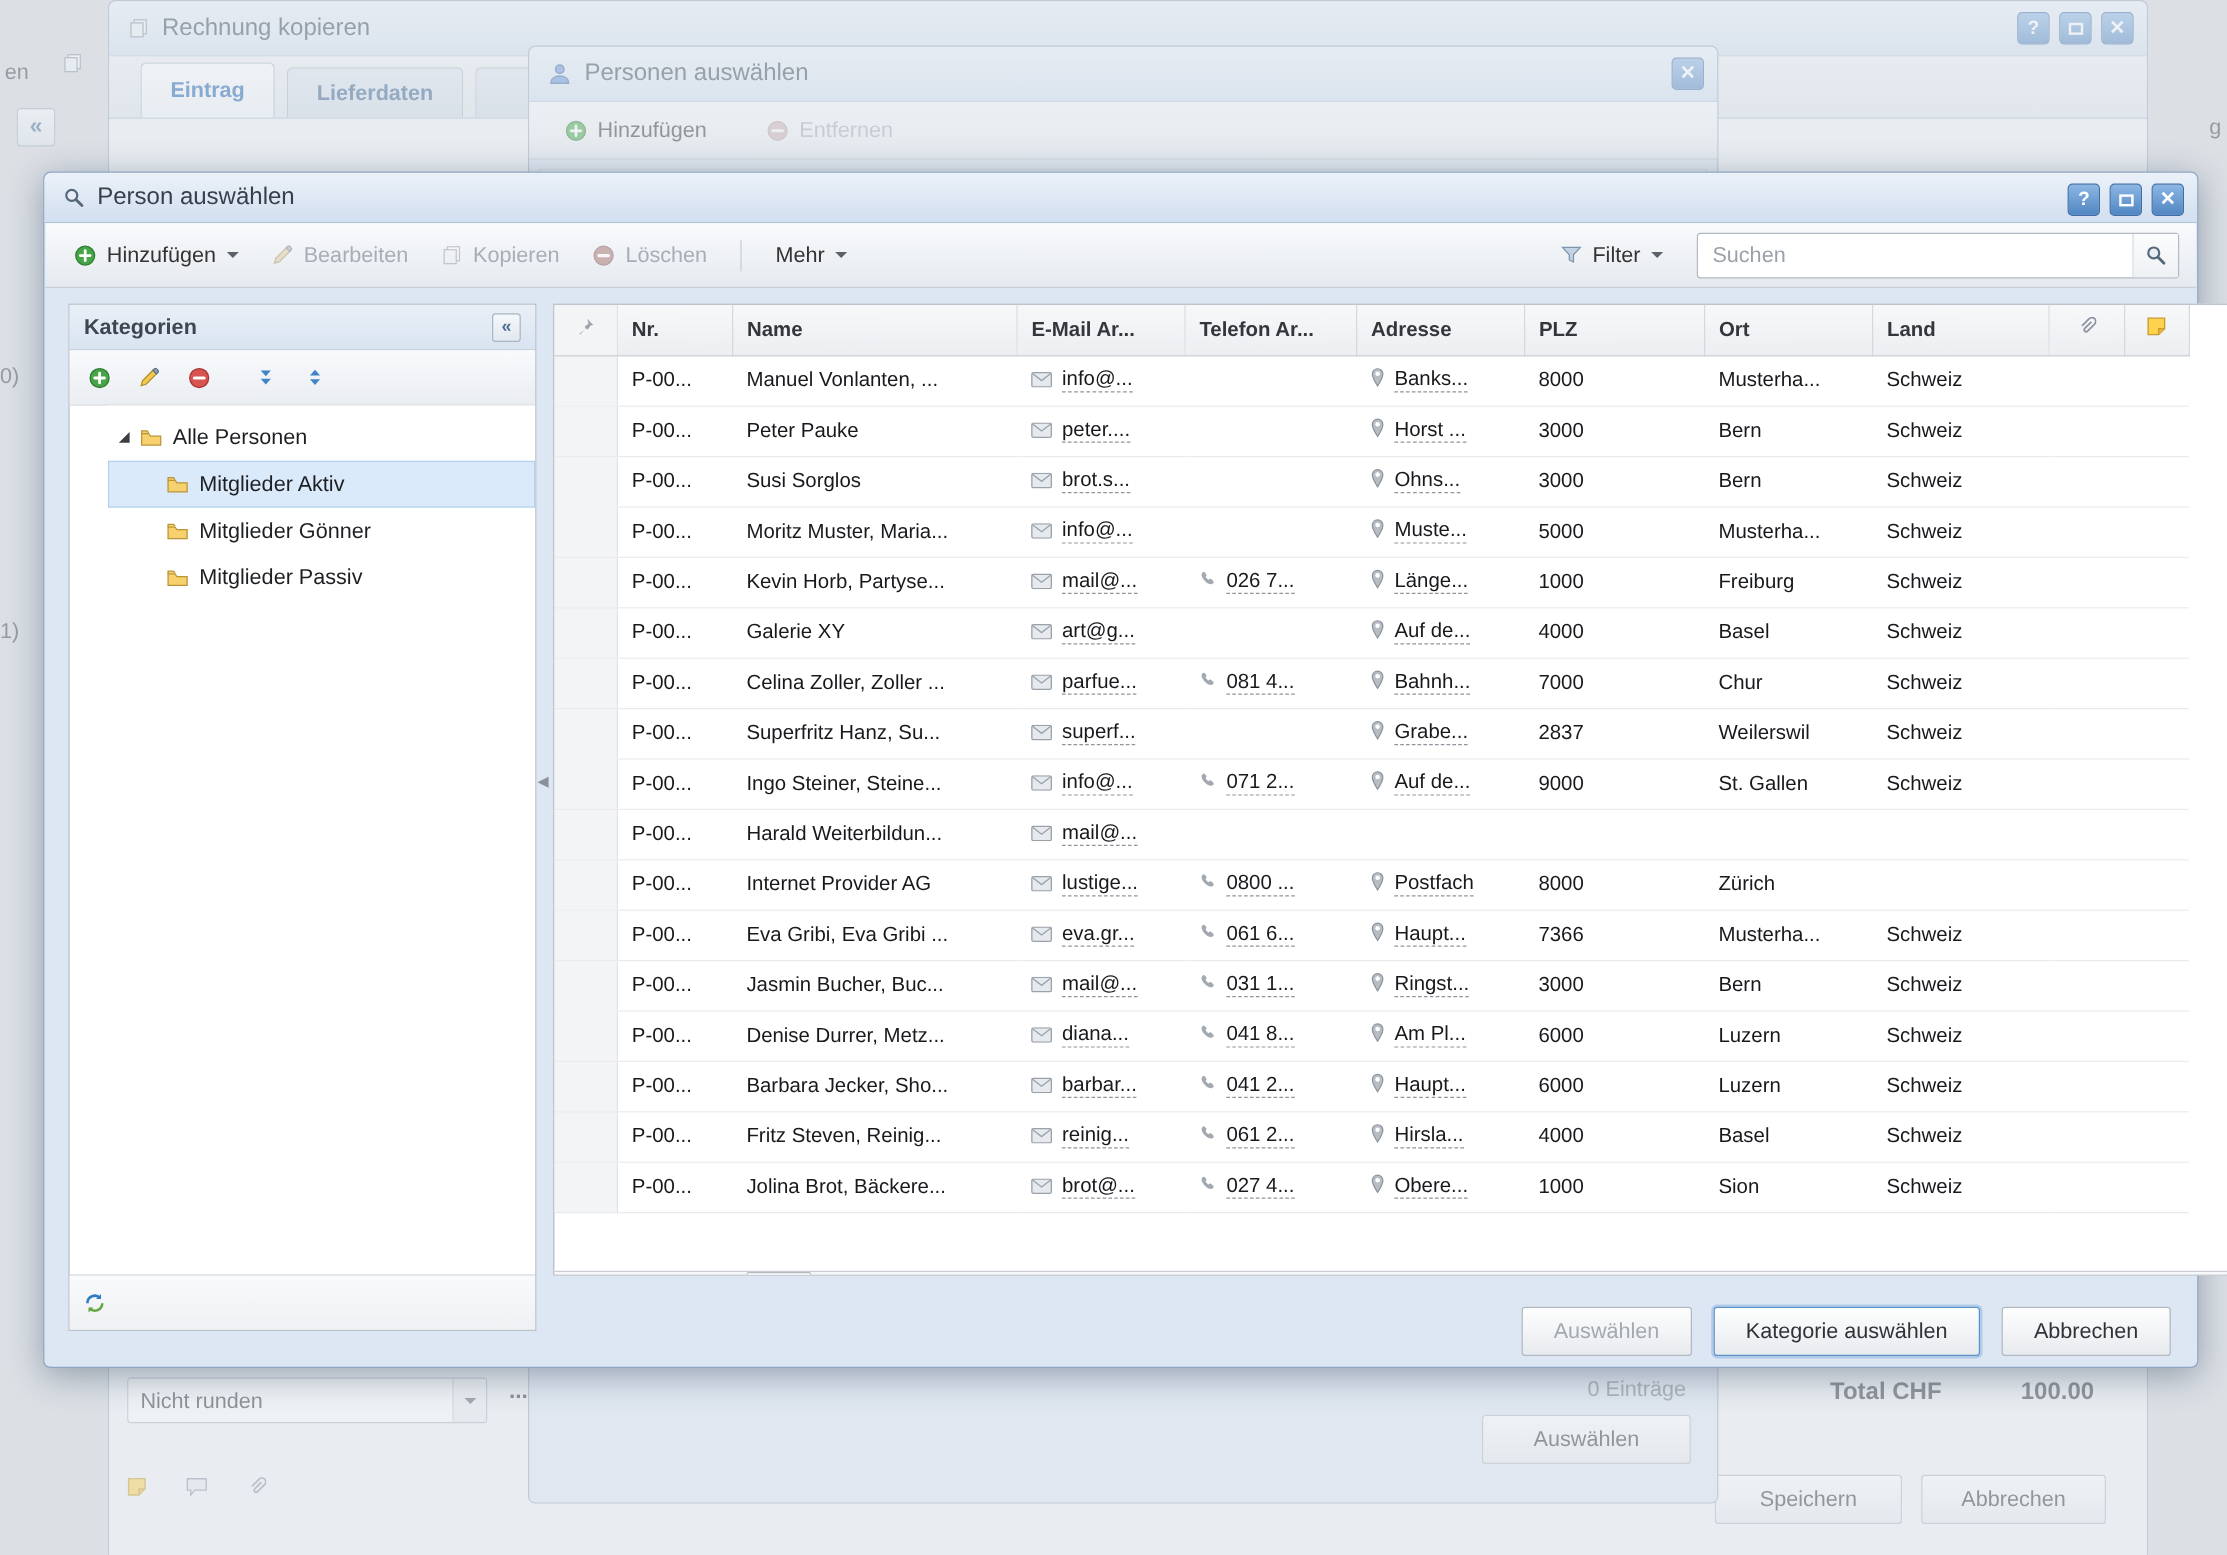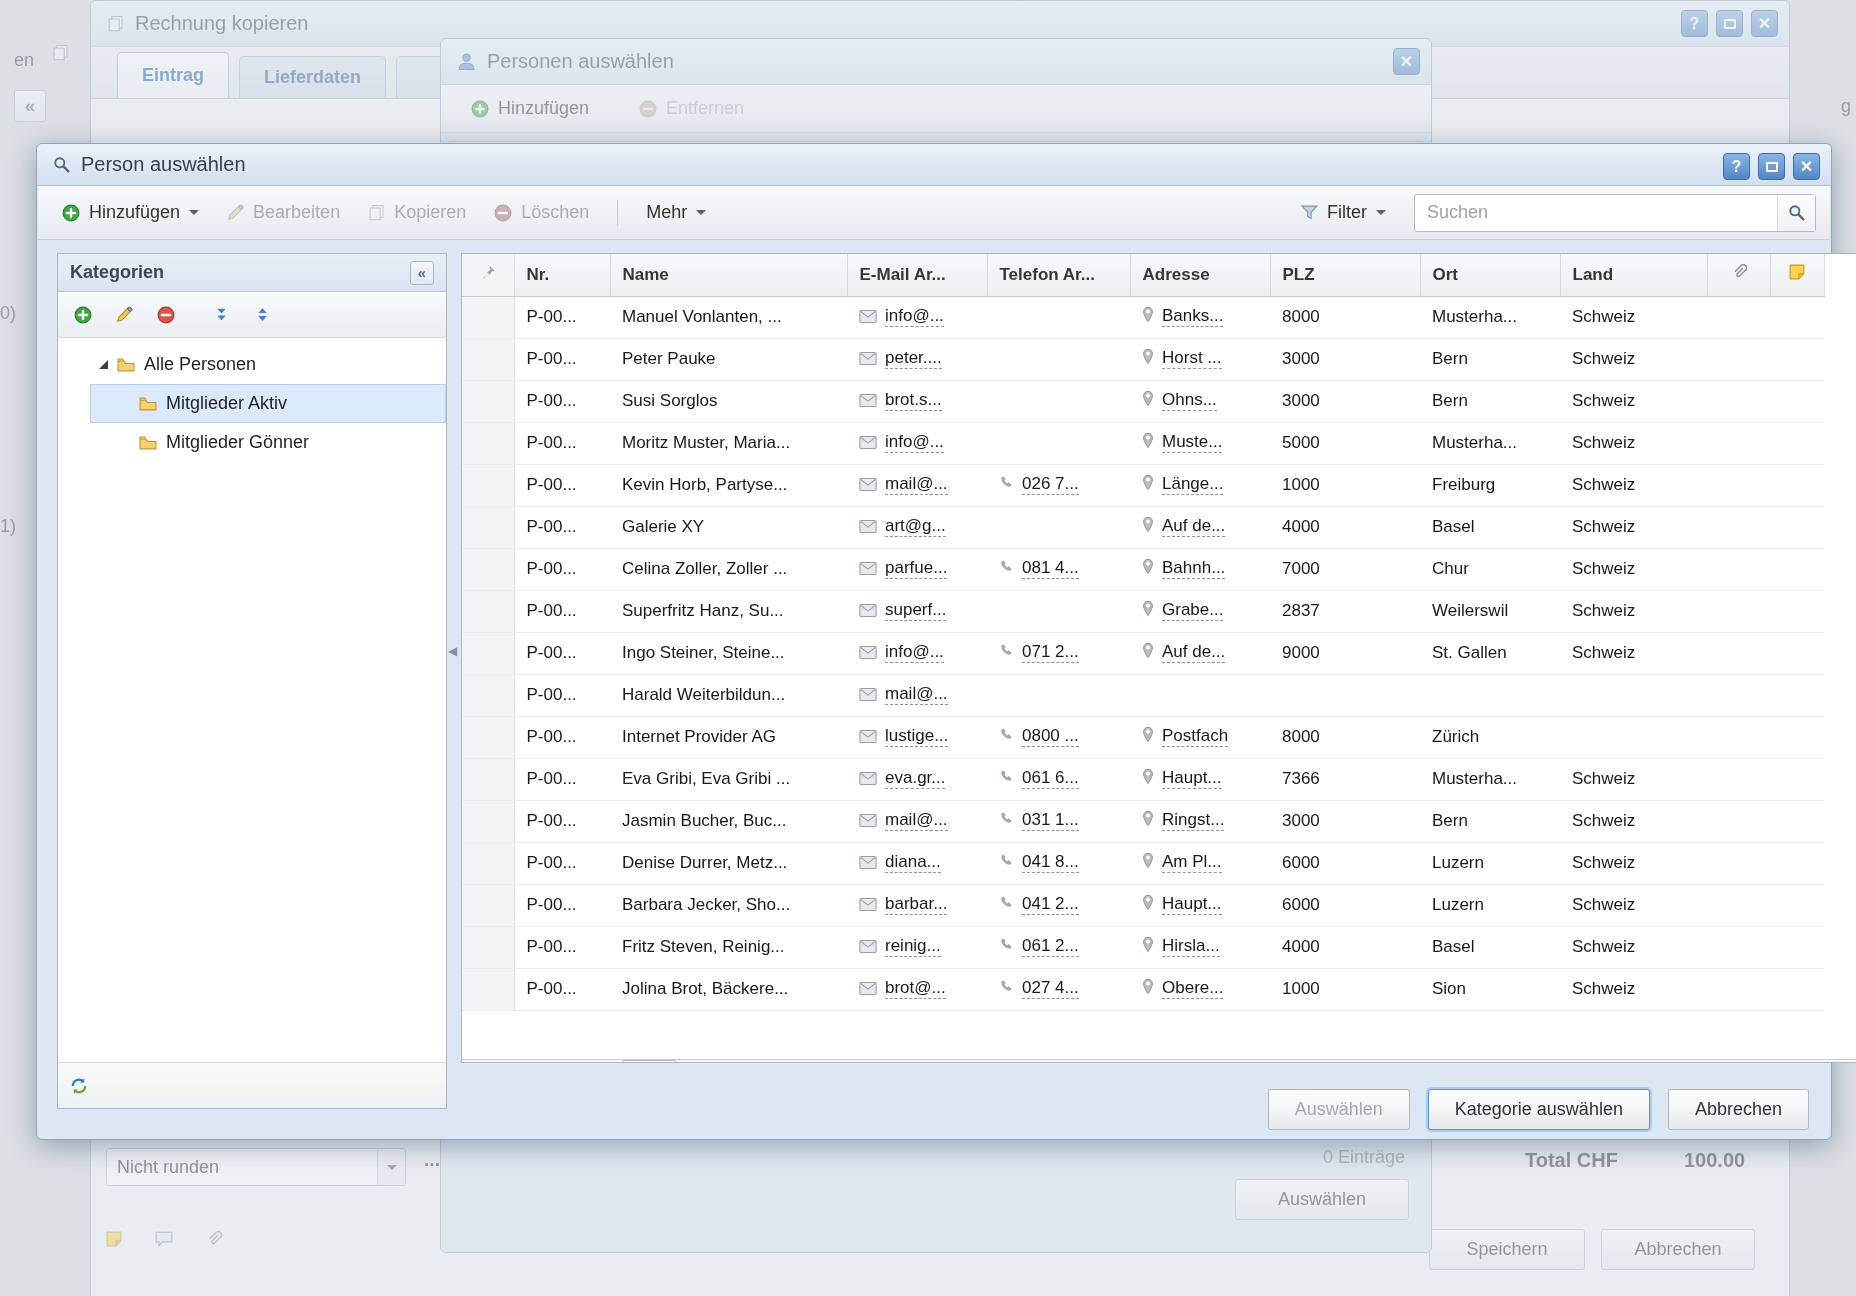--- a/index.html
+++ b/index.html
@@ -117,21 +117,21 @@
   .psep{width:1px;height:26px;background:#c6ccd3;margin:0 6px;}
   .pright{margin-left:auto;display:flex;align-items:flex-end;gap:12px;}
 
   .dlgfoot{position:absolute;right:22px;bottom:9px;display:flex;gap:18px;}
 </style>
 </head>
 <body>
 
 <div class="stage">
 
-  <div class="frag" style="left:14px;top:50px;">en</div>
+  <div class="frag" style="left:4px;top:50px;">en</div>
   <span class="frag ic" style="left:52px;top:44px;">
       <svg width="17" height="17" viewBox="0 0 16 16">
         <rect x="4.5" y="1.5" width="9.5" height="11" fill="#fdfdfd" stroke="#8a93a0"></rect>
         <rect x="2" y="3.8" width="9.5" height="11" fill="#eef1f5" stroke="#8a93a0"></rect>
       </svg>
     </span>
   <div class="frag" style="left:0;top:303px;">0)</div>
   <div class="frag" style="left:0;top:516px;">1)</div>
   <div class="frag" style="left:1841px;top:96px;">g</div>
   <div class="sqbtn" style="left:14px;top:90px;">«</div>
@@ -378,20 +378,29 @@
               <span>Mitglieder Aktiv</span>
             </div>
             <div class="tree-item child">
               <span class="ic">
                 <svg width="18" height="15" viewBox="0 0 17 14">
                   <path d="M1 4V1.8h4.3l1.2 1.6" fill="#f6d16d" stroke="#bb9436"></path>
                   <path d="M1 4h5.5L8 6h8v7H1z" fill="#f6d16d" stroke="#bb9436"></path>
                 </svg>
               </span>
               <span>Mitglieder Gönner</span>
+            </div>
+            <div class="tree-item child">
+              <span class="ic">
+                <svg width="18" height="15" viewBox="0 0 17 14">
+                  <path d="M1 4V1.8h4.3l1.2 1.6" fill="#f6d16d" stroke="#bb9436"></path>
+                  <path d="M1 4h5.5L8 6h8v7H1z" fill="#f6d16d" stroke="#bb9436"></path>
+                </svg>
+              </span>
+              <span>Mitglieder Passiv</span>
             </div>
           </div>
       </div>
       <div class="catfoot">
         <span class="ic">
             <svg width="18" height="18" viewBox="0 0 16 16">
               <path d="M2.5 8a5.5 5.5 0 0 1 9.5-3.8" fill="none" stroke="#2f7cc3" stroke-width="1.9"></path>
               <path d="M12.6 1.2v3.6H9z" fill="#2f7cc3"></path>
               <path d="M13.5 8a5.5 5.5 0 0 1-9.5 3.8" fill="none" stroke="#63a53f" stroke-width="1.9"></path>
               <path d="M3.4 14.8v-3.6H7z" fill="#63a53f"></path>

